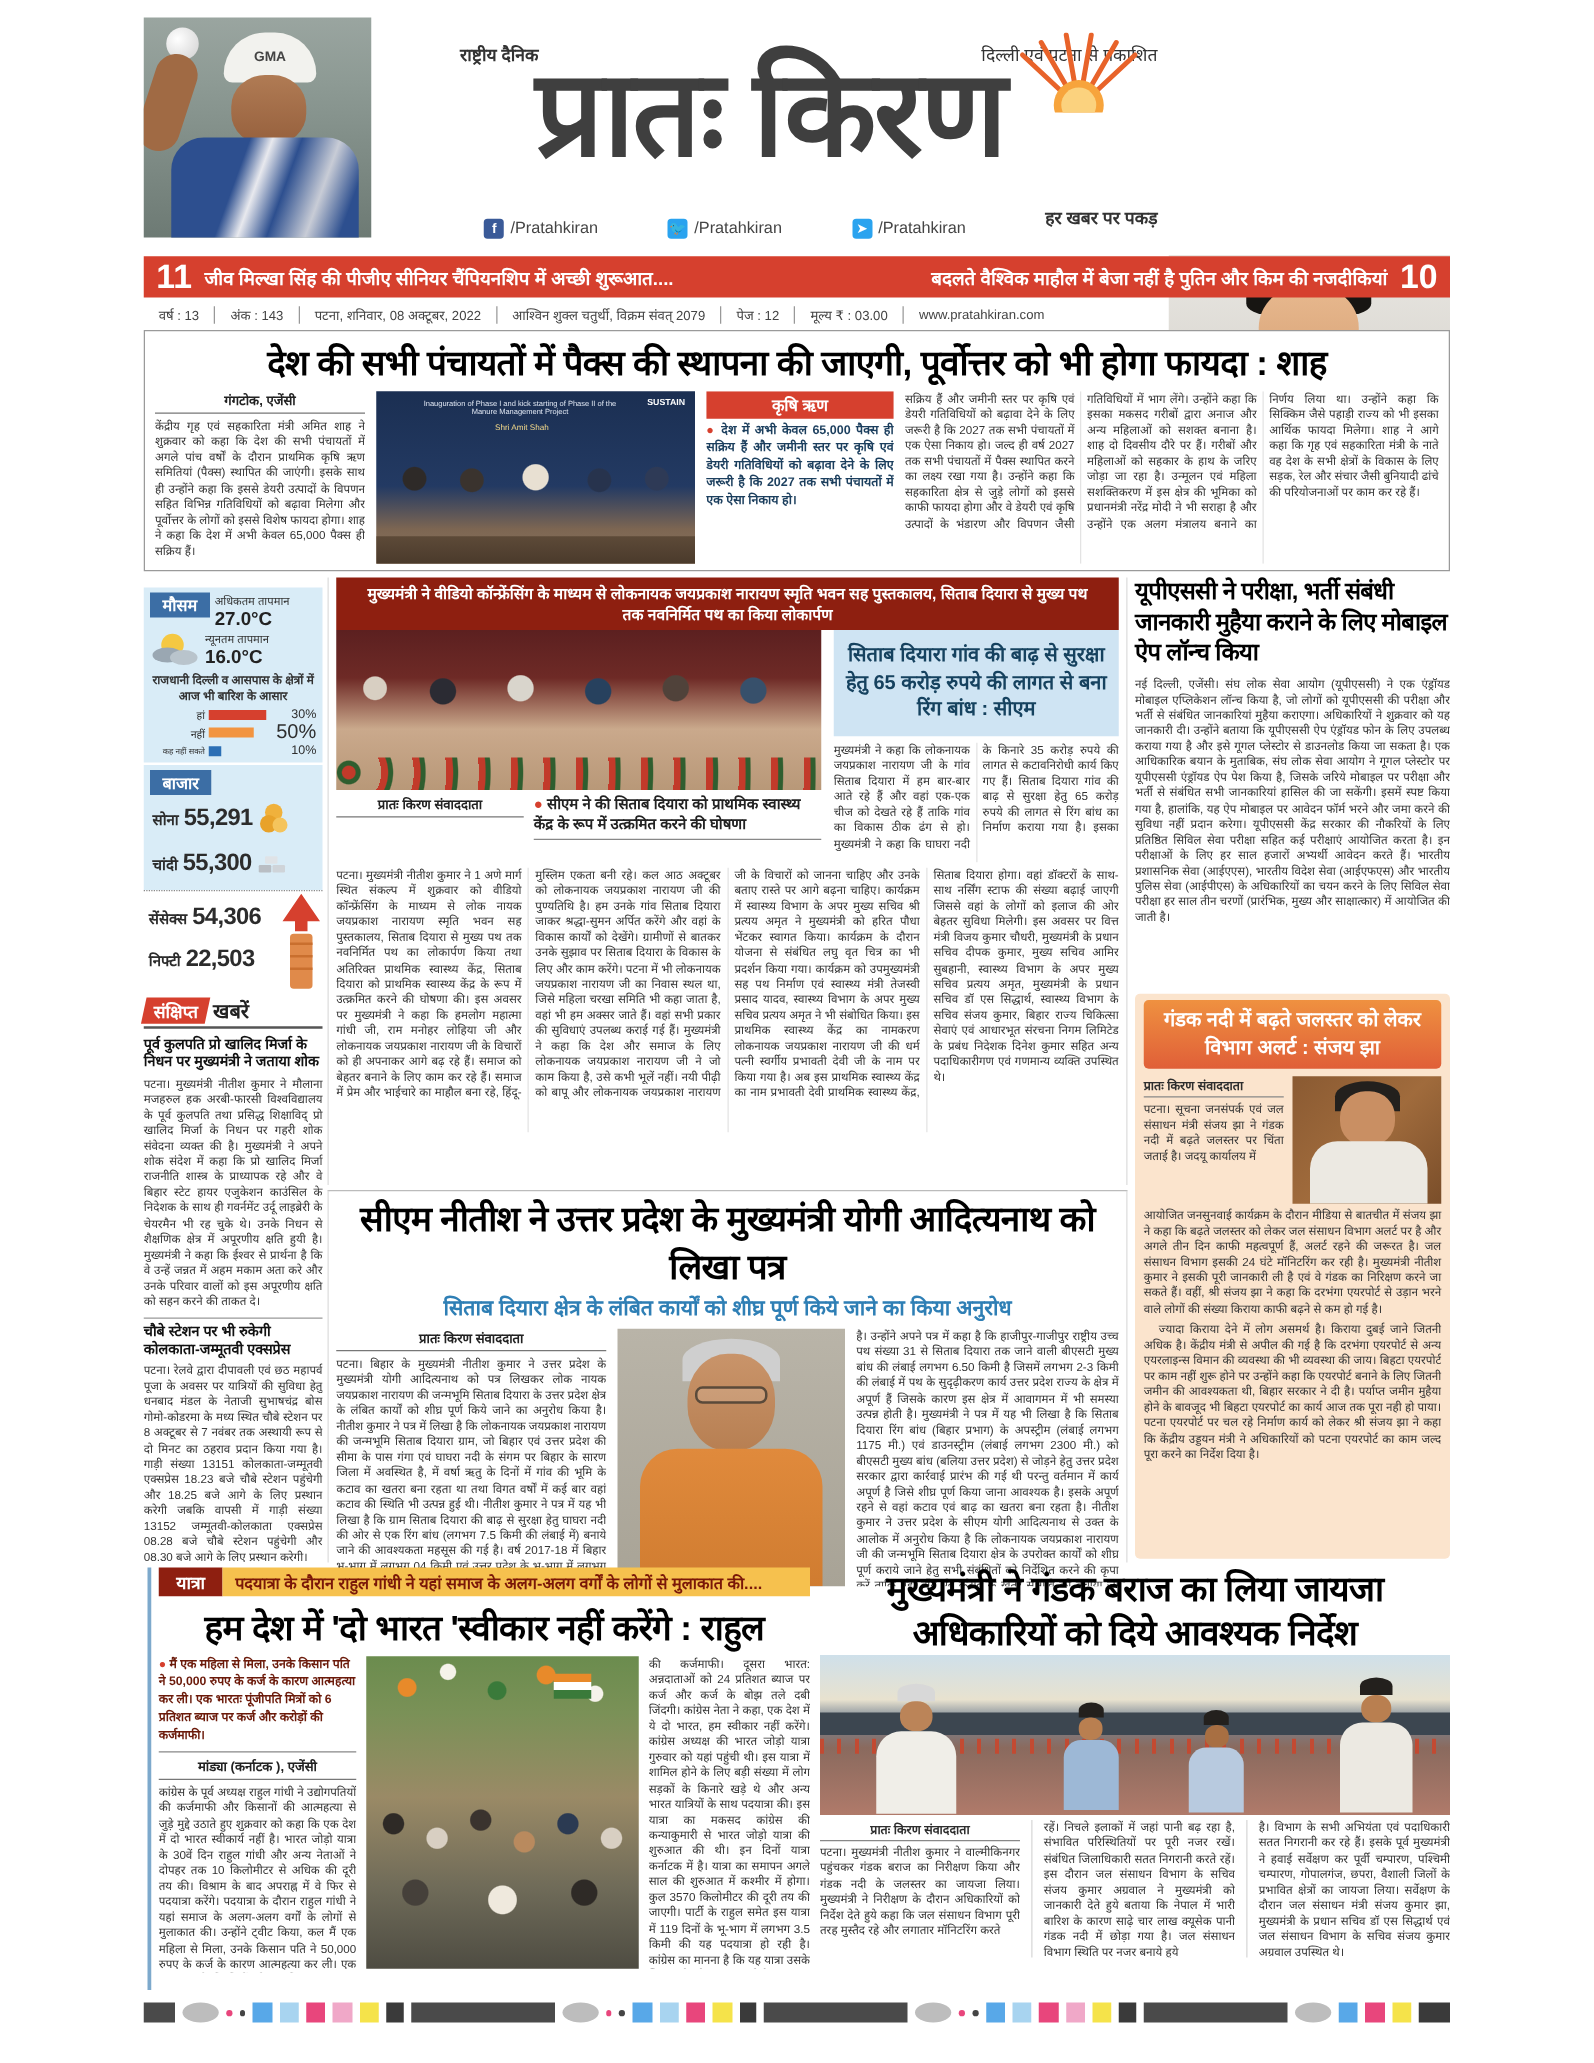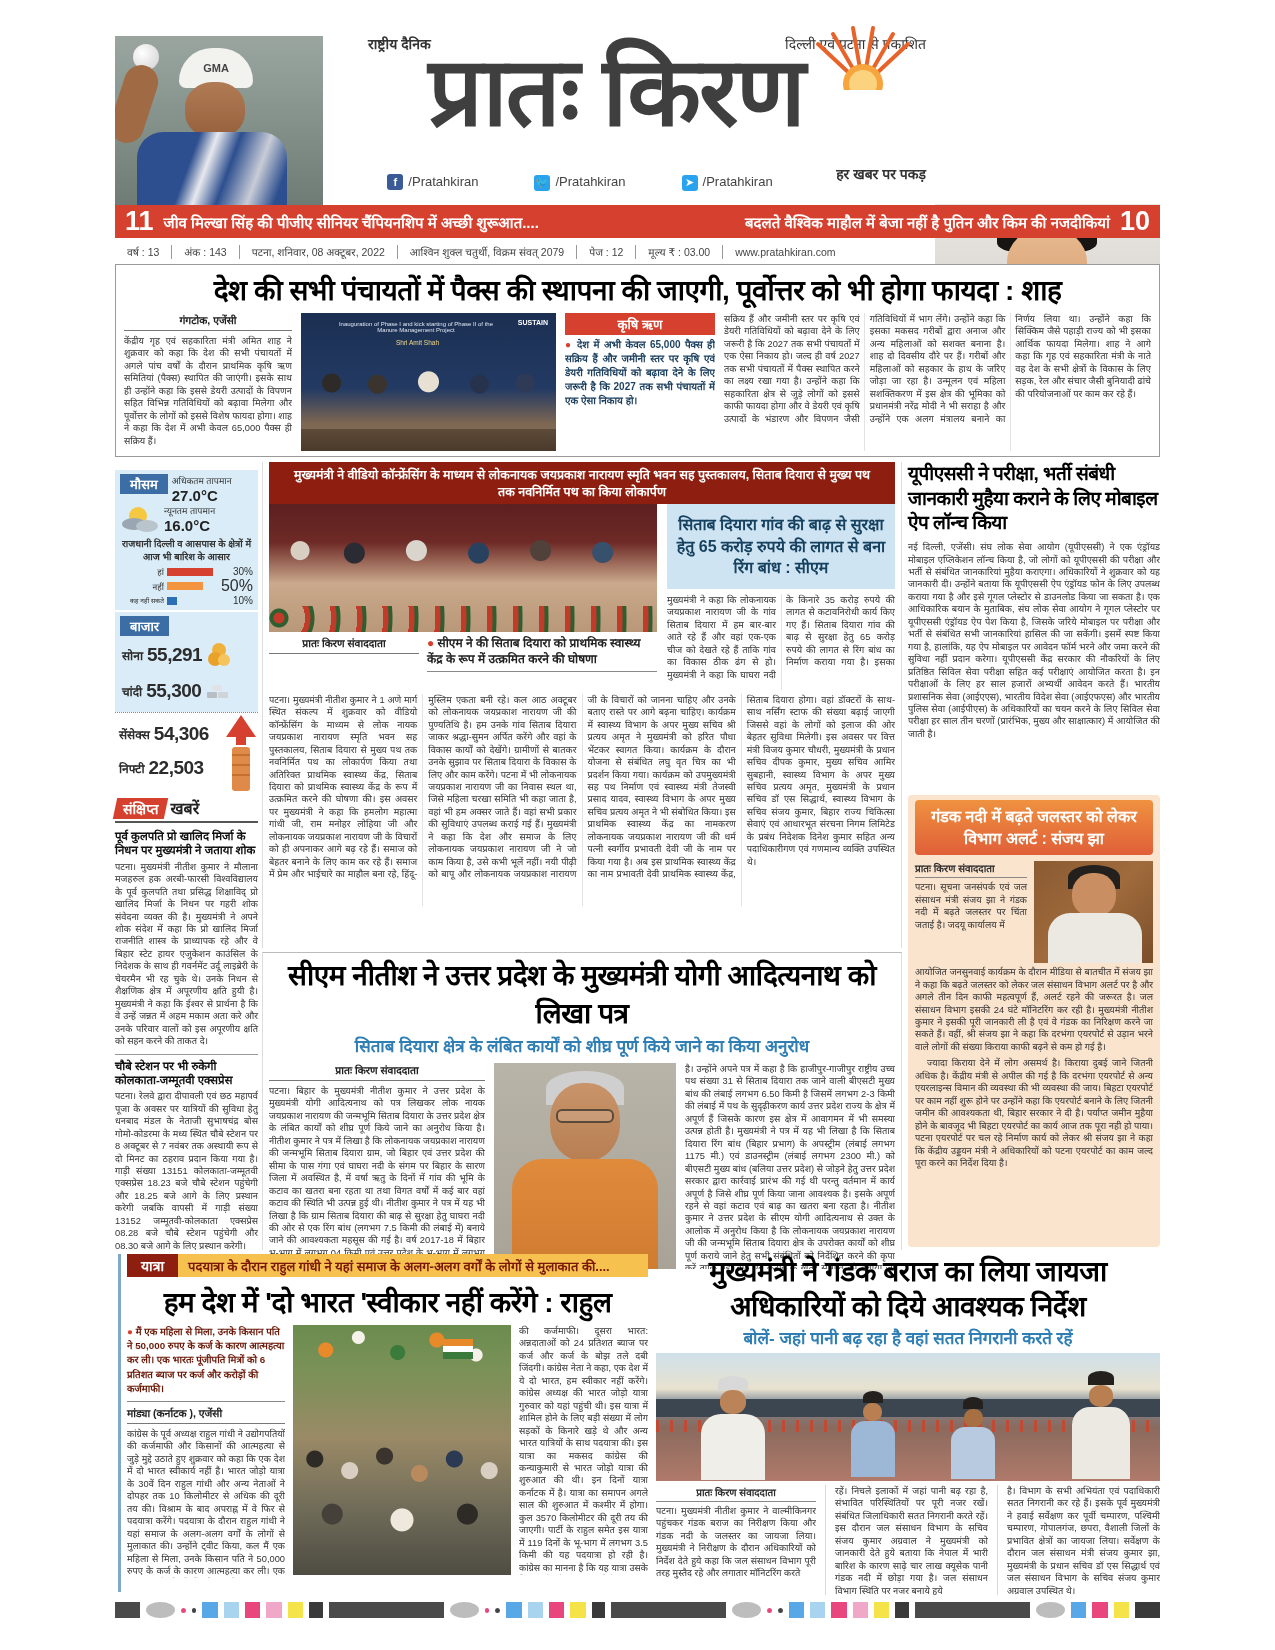--- a/index.html
+++ b/index.html
@@ -81,21 +81,21 @@
   .vrule { border-left:1px solid #d8d8d8; }
   .capline { font-size:10px; font-weight:bold; text-align:center; border-bottom:1px solid #888; padding-bottom:2px; margin-bottom:3px; }
 
   
   .marks { display:flex; gap:6px; align-items:center; }
   .mk { height:16px; }
 </style>
 </head>
 <body>
 
-<div class="abs photo" style="left:115px;top:36px;width:208px;height:176px;background:linear-gradient(180deg,#9aa5a0 0%,#8d9a94 30%,#6d7a74 100%);">
+<div class="abs photo" style="left:115px;top:14px;width:182px;height:176px;background:linear-gradient(180deg,#9aa5a0 0%,#8d9a94 30%,#6d7a74 100%);">
   <div class="abs" style="left:18px;top:8px;width:26px;height:26px;border-radius:50%;background:radial-gradient(circle at 35% 35%,#fff,#cfcfcf);"></div>
   <div class="abs" style="left:64px;top:12px;width:74px;height:40px;border-radius:38px 38px 8px 8px;background:#f2f2ee;display:flex;align-items:center;justify-content:center;">
     <span style="font-size:11px;font-weight:bold;color:#444;">GMA</span>
   </div>
   <div class="abs" style="left:70px;top:46px;width:60px;height:56px;border-radius:45%;background:linear-gradient(180deg,#b07b54,#96603d);"></div>
   <div class="abs" style="left:22px;top:96px;width:150px;height:86px;border-radius:26px 26px 0 0;background:linear-gradient(110deg,#2d4f8f 0%,#2d4f8f 35%,#e8e9ee 45%,#2d4f8f 58%,#c8ccd6 75%,#2d4f8f 90%);"></div>
   <div class="abs" style="left:2px;top:28px;width:34px;height:80px;border-radius:18px;background:#a06a44;transform:rotate(18deg);"></div>
 </div>
 
 <div class="abs" style="left:300px;top:28px;width:632px;height:178px;">
@@ -336,21 +336,21 @@
   <div class="yatra-strip">
     <span class="yatra-tag">
         <span>यात्रा</span>
       </span>
     <span class="yatra-kicker">पदयात्रा के दौरान राहुल गांधी ने यहां समाज के अलग-अलग वर्गों के लोगों से मुलाकात की....</span>
   </div>
   <div class="hl rahul-hl">हम देश में 'दो भारत 'स्वीकार नहीं करेंगे : राहुल</div>
   <div style="display:flex;gap:8px;height:252px;">
     <div style="width:158px;">
       <div class="quote-box"><span class="bullet-dot">● </span><span>मैं एक महिला से मिला, उनके किसान पति ने 50,000 रुपए के कर्ज के कारण आत्महत्या कर ली। एक भारतः पूंजीपति मित्रों को 6 प्रतिशत ब्याज पर कर्ज और करोड़ों की कर्जमाफी।</span></div>
-      <div class="byline" style="text-align:left;margin-top:5px;border-top:1px solid #888;padding-top:4px;">मांड्या (कर्नाटक ), एजेंसी</div>
+      <div class="byline" style="text-align:center;margin-top:5px;border-top:1px solid #888;padding-top:4px;">मांड्या (कर्नाटक ), एजेंसी</div>
       <div class="body-txt clip" style="height:150px;">कांग्रेस के पूर्व अध्यक्ष राहुल गांधी ने उद्योगपतियों की कर्जमाफी और किसानों की आत्महत्या से जुड़े मुद्दे उठाते हुए शुक्रवार को कहा कि एक देश में दो भारत स्वीकार्य नहीं है। भारत जोड़ो यात्रा के 30वें दिन राहुल गांधी और अन्य नेताओं ने दोपहर तक 10 किलोमीटर से अधिक की दूरी तय की। विश्राम के बाद अपराह्न में वे फिर से पदयात्रा करेंगे। पदयात्रा के दौरान राहुल गांधी ने यहां समाज के अलग-अलग वर्गों के लोगों से मुलाकात की। उन्होंने ट्वीट किया, कल मैं एक महिला से मिला, उनके किसान पति ने 50,000 रुपए के कर्ज के कारण आत्महत्या कर ली। एक भारतः पूंजीपति मित्रों को 6 प्रतिशत ब्याज पर कर्ज और करोड़ों</div>
     </div>
     <div class="photo" style="width:218px;height:250px;flex-shrink:0;background:linear-gradient(180deg,#6b8c4e 0%,#7a9157 18%,#9a8a66 45%,#6e6a58 75%,#4e4c42 100%);">
       <div class="abs" style="left:0;top:0;width:100%;height:50%;background:
         radial-gradient(circle at 15% 20%,#e88a2a 7px,transparent 8px),
         radial-gradient(circle at 30% 10%,#f5f2ea 6px,transparent 7px),
         radial-gradient(circle at 48% 22%,#3a7a3a 7px,transparent 8px),
         radial-gradient(circle at 66% 12%,#e88a2a 7px,transparent 8px),
         radial-gradient(circle at 84% 24%,#f5f2ea 6px,transparent 7px);"></div>
       <div class="abs" style="left:0;bottom:0;width:100%;height:58%;background:
@@ -365,21 +365,20 @@
         radial-gradient(circle at 80% 58%,#2e2a26 10px,transparent 11px);"></div>
       <div class="abs" style="left:150px;top:14px;width:30px;height:20px;background:linear-gradient(180deg,#e88a2a 33%,#fff 33% 66%,#3a7a3a 66%);"></div>
     </div>
     <div class="body-txt clip" style="flex:1;height:250px;">की कर्जमाफी। दूसरा भारत: अन्नदाताओं को 24 प्रतिशत ब्याज पर कर्ज और कर्ज के बोझ तले दबी जिंदगी। कांग्रेस नेता ने कहा, एक देश में ये दो भारत, हम स्वीकार नहीं करेंगे। कांग्रेस अध्यक्ष की भारत जोड़ो यात्रा गुरुवार को यहां पहुंची थी। इस यात्रा में शामिल होने के लिए बड़ी संख्या में लोग सड़कों के किनारे खड़े थे और अन्य भारत यात्रियों के साथ पदयात्रा की। इस यात्रा का मकसद कांग्रेस की कन्याकुमारी से भारत जोड़ो यात्रा की शुरुआत की थी। इन दिनों यात्रा कर्नाटक में है। यात्रा का समापन अगले साल की शुरुआत में कश्मीर में होगा। कुल 3570 किलोमीटर की दूरी तय की जाएगी। पार्टी के राहुल समेत इस यात्रा में 119 दिनों के भू-भाग में लगभग 3.5 किमी की यह पदयात्रा हो रही है। कांग्रेस का मानना है कि यह यात्रा उसके लिए संजीवनी का काम करेगी।</div>
   </div>
 </div>
 
 <div class="abs" style="left:656px;top:1254px;width:504px;height:338px;">
   <div class="hl barrage-hl">मुख्यमंत्री ने गंडक बराज का लिया जायजा</div>
   <div class="hl barrage-hl">अधिकारियों को दिये आवश्यक निर्देश</div>
-  <div class="barrage-sub">बोलें- जहां पानी बढ़ रहा है वहां सतत निगरानी करते रहें</div>
   <div class="photo" style="width:100%;height:128px;background:linear-gradient(180deg,#cfe0ea 0%,#e8e2cf 28%,#7a8694 40%,#8a6a5e 58%,#b07a6a 100%);">
     <div class="abs" style="left:0;top:36%;width:100%;height:14%;background:#3c4650;"></div>
     <div class="abs" style="left:0;top:52%;width:100%;height:10%;background:repeating-linear-gradient(90deg,#c24a32 0 3px,transparent 3px 14px);"></div>
     <div class="abs" style="left:8%;top:18%;width:74px;height:110px;">
       <div style="width:30px;height:14px;border-radius:50% 50% 0 0;background:#d8d8d8;margin:0 auto;"></div>
       <div style="width:26px;height:24px;border-radius:46%;background:#bb8458;margin:0 auto;"></div>
       <div style="width:64px;height:66px;border-radius:20px 20px 0 0;background:#f0eee8;margin:0 auto;"></div>
     </div>
     <div class="abs" style="left:38%;top:30%;width:50px;height:92px;">
       <div style="width:20px;height:12px;border-radius:50% 50% 0 0;background:#23201d;margin:0 auto;"></div>

